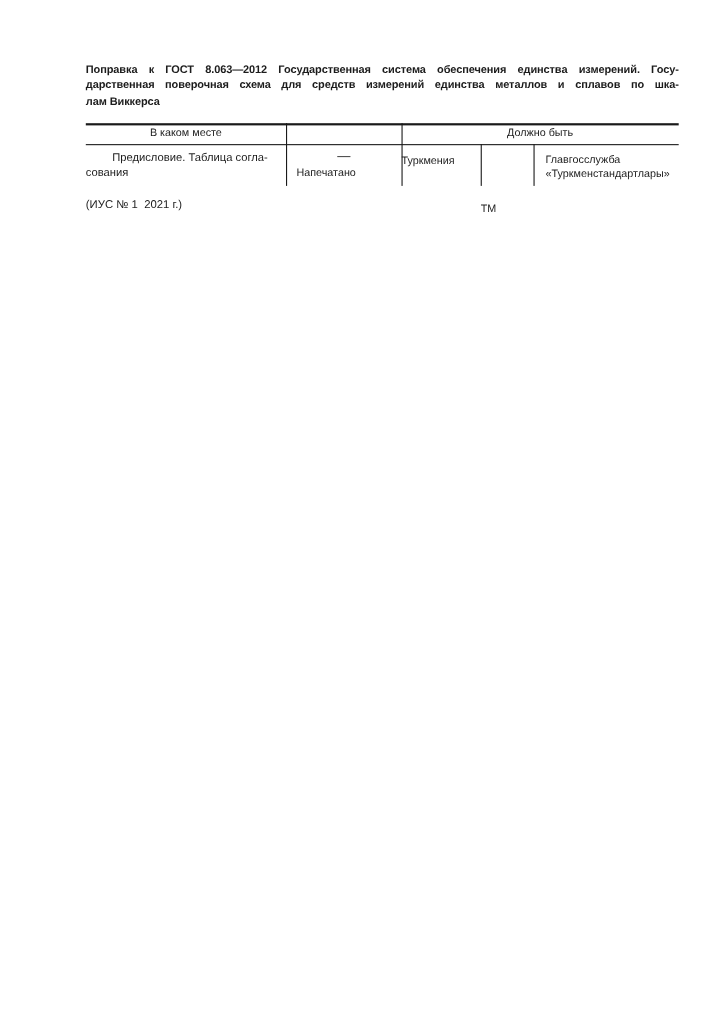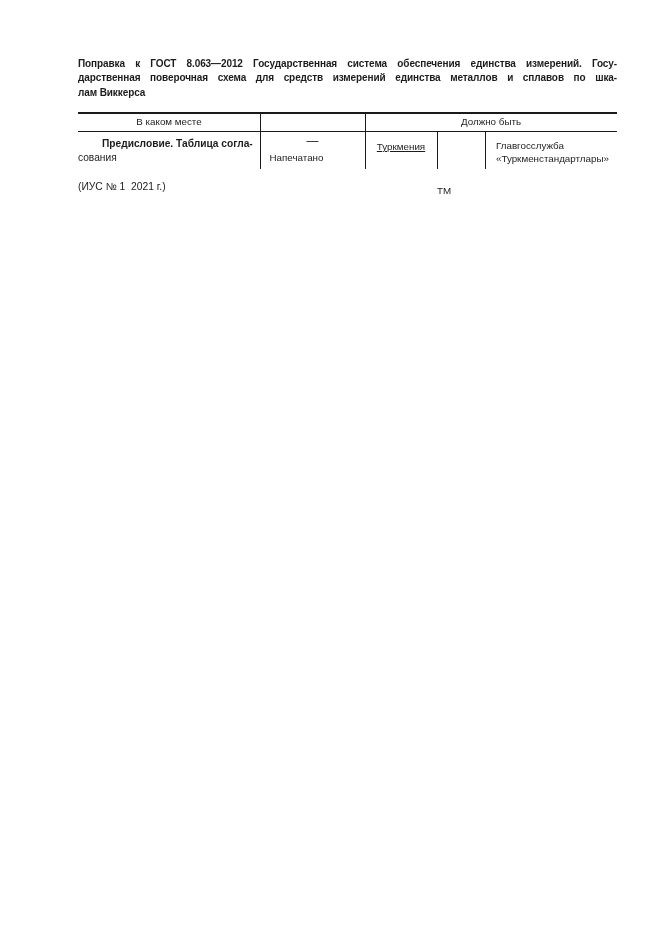--- a/index.html
+++ b/index.html
@@ -46,28 +46,28 @@
   .v-sub1 { left: 359px; top: 19px; height: 38px; }
   .v-sub2 { left: 407px; top: 19px; height: 38px; }
   .th { position: absolute; top: 4px; text-align: center; }
   .th-1 { left: 0;   width: 182px; }
   .th-2 { left: 166px; width: 105px; margin-top: 36px; }
   .th-3 { left: 287px; width: 252px; }
   .cell-location {
     position: absolute; left: 0; top: 25px; width: 180px;
     font-size: 10.2px; line-height: 13.5px;
   }
-  .cell-location .first-line { padding-left: 24px; font-weight: bold; }
+  .cell-location .first-line { padding-left: 24px; }
   .cell-printed {
     position: absolute; left: 182px; top: 23px; width: 105px;
     text-align: center; font-size: 12px; line-height: 12px;
   }
   .cell-country {
     position: absolute; left: 287px; top: 29px; width: 72px;
-    text-align: center; font-size: 9.8px; text-decoration: underline;
+    font-size: 9.8px;
   }
   .cell-code {
     position: absolute; left: 359px; top: 29px; width: 48px;
     text-align: left; font-size: 9.8px; margin-top: 44px;
   }
   .cell-org {
     position: absolute; left: 418px; top: 26.5px; width: 132px;
     text-align: left; font-size: 9.8px; line-height: 13px;
   }
   

